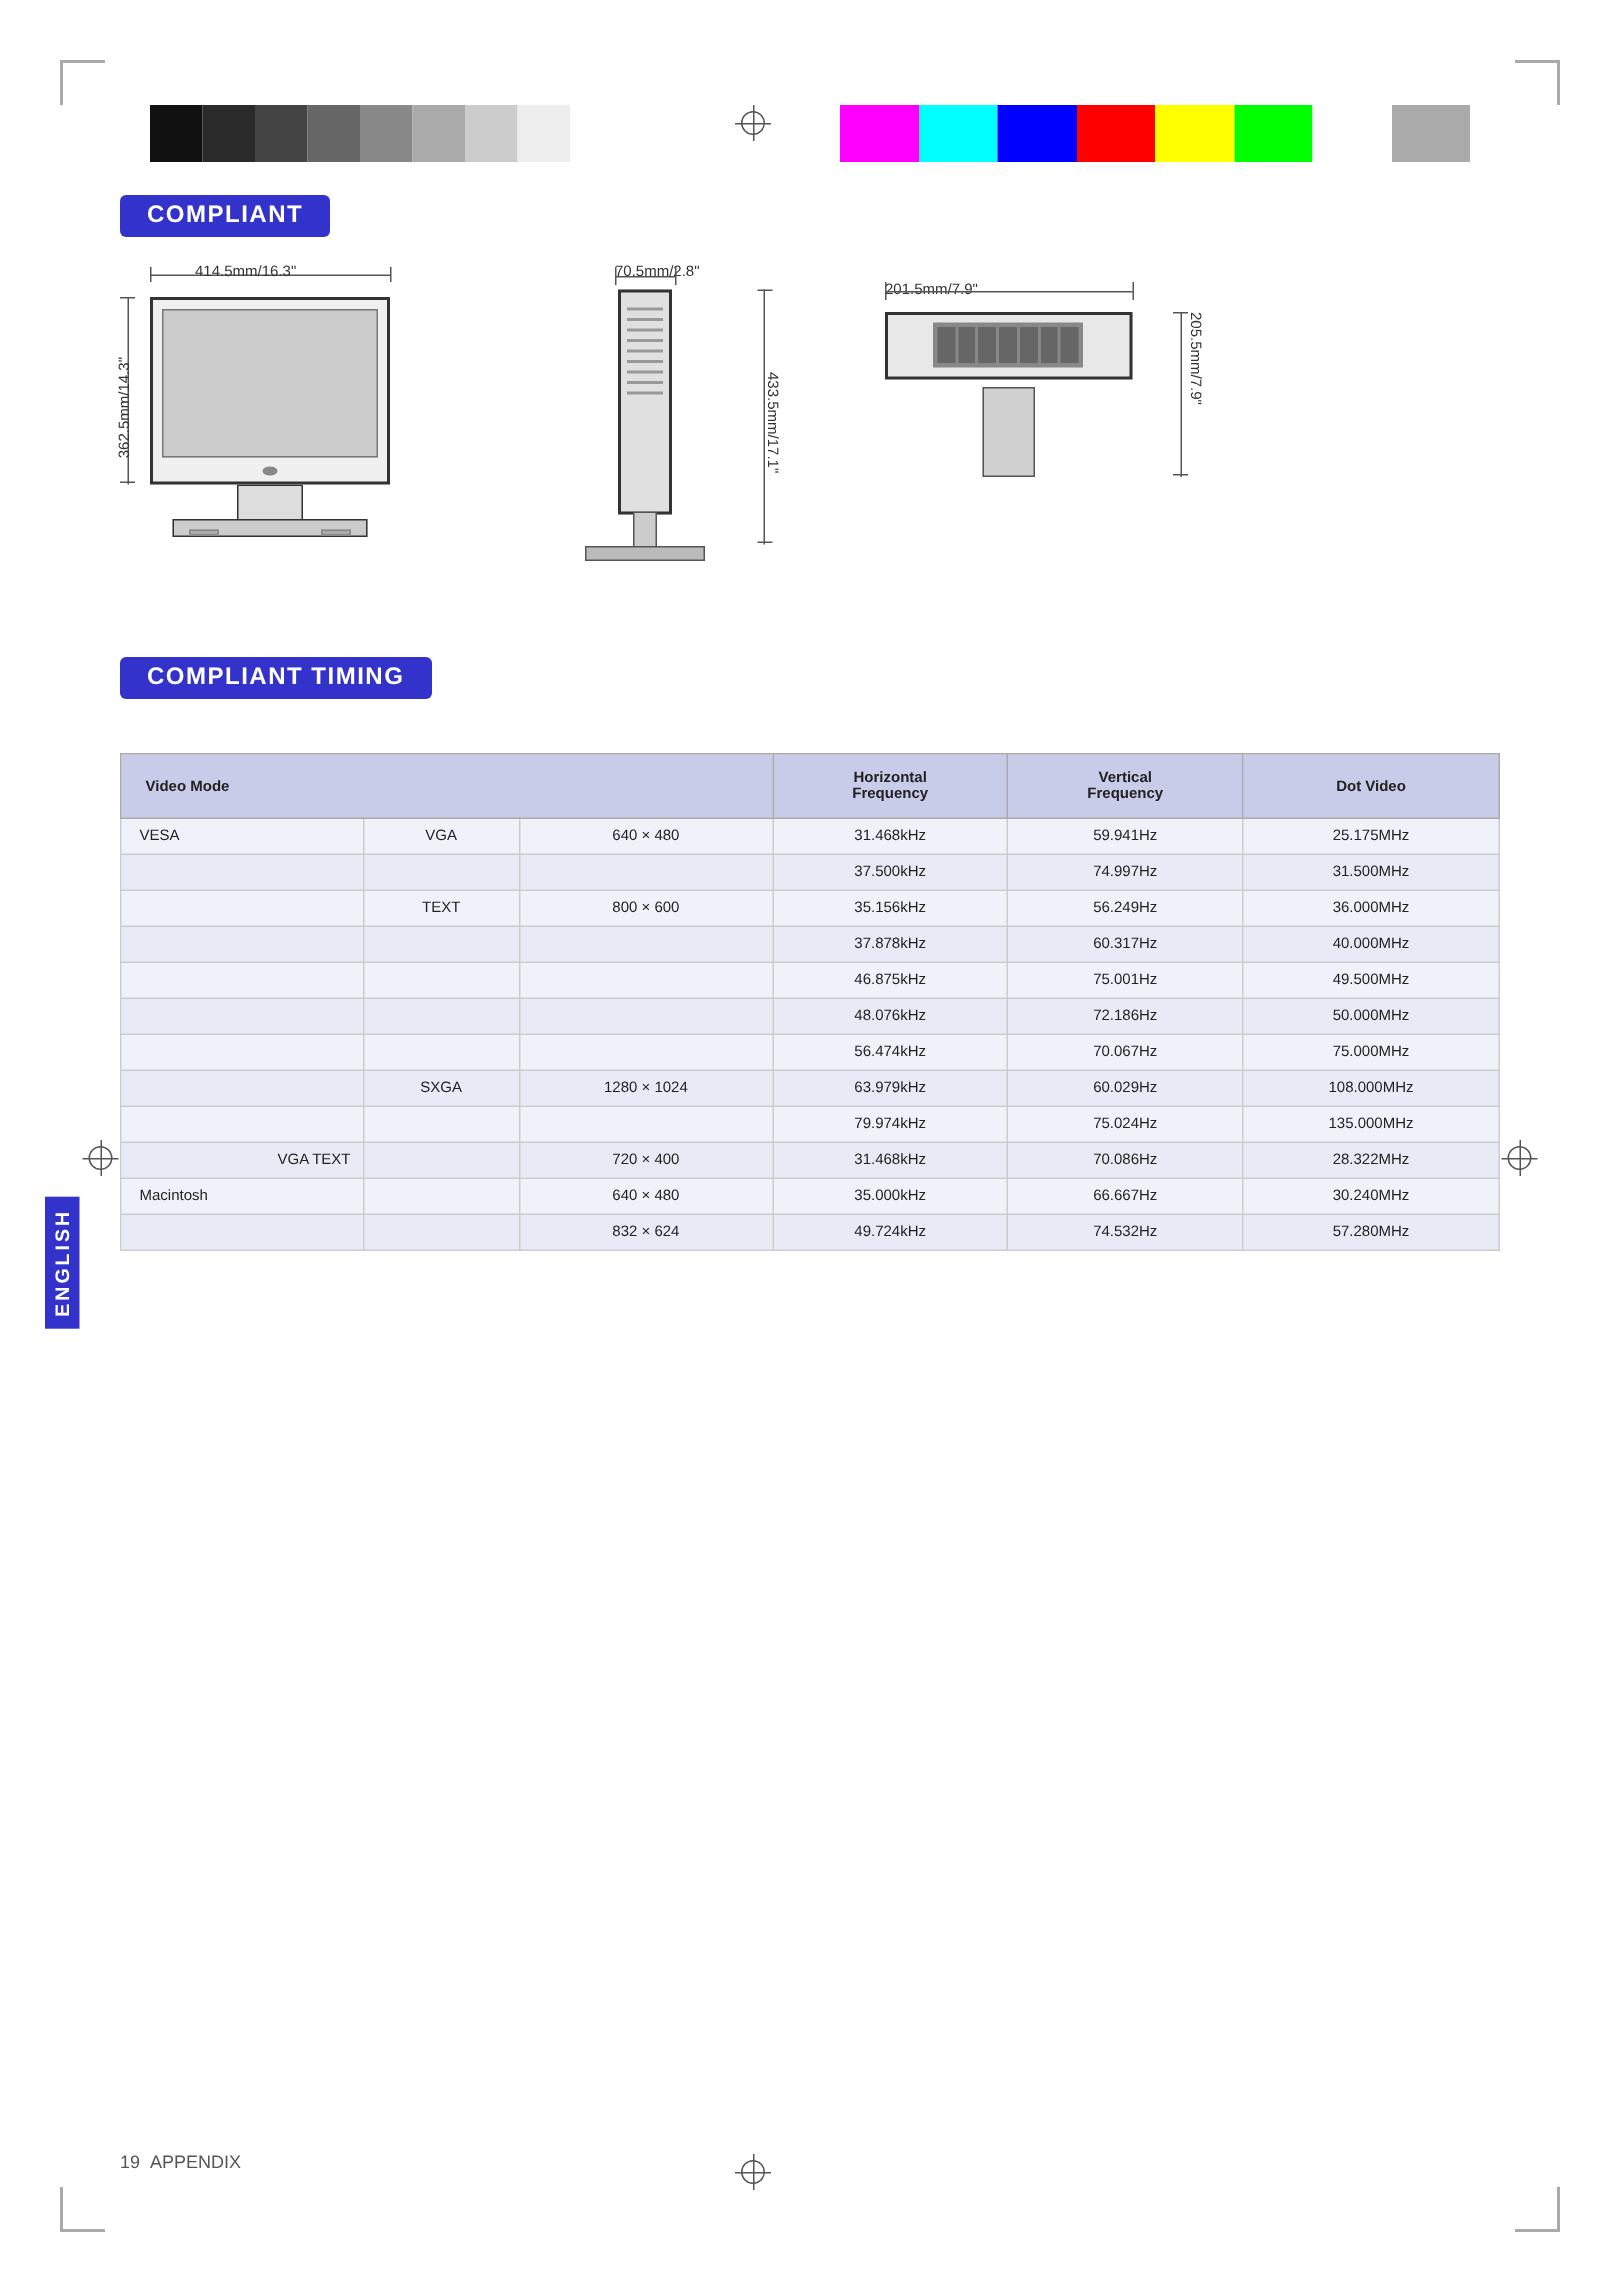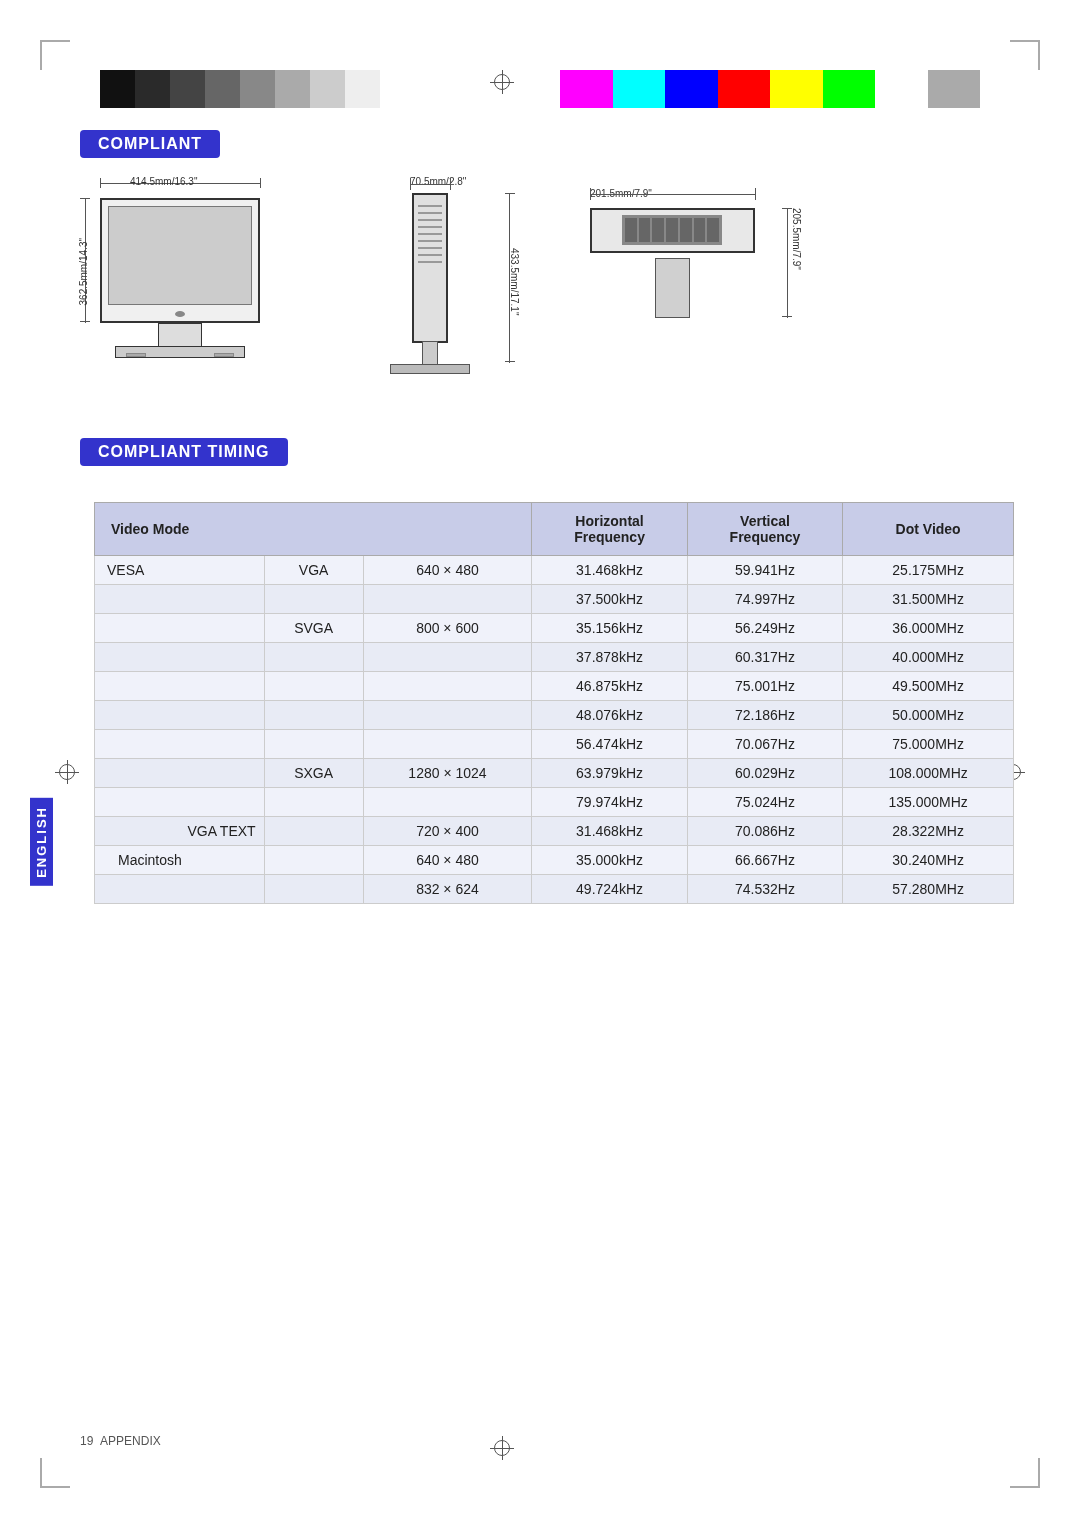--- a/index.html
+++ b/index.html
@@ -160,23 +160,22 @@
     
     .section2 {
       margin-top: 10px;
       position: relative;
     }
 
     
     .timing-table {
       width: 100%;
       border-collapse: collapse;
-      font-size: 14px;
+      font-size: 10px;
       margin-top: 16px;
-      margin-left: 14px;
     }
     .timing-table th {
       background: #c8cce8;
       padding: 10px 8px;
       text-align: center;
       font-weight: bold;
       border: 1px solid #aaa;
     }
     .timing-table td {
       padding: 6px 8px;
@@ -371,21 +370,21 @@
           <tr>
             <td style="text-align: left; padding-left: 12px;"></td>
             <td></td>
             <td></td>
             <td>37.500kHz</td>
             <td>74.997Hz</td>
             <td>31.500MHz</td>
           </tr>
           <tr>
             <td style="text-align: left; padding-left: 12px;"></td>
-            <td>SVGA</td>
+            <td>TEXT</td>
             <td>800 × 600</td>
             <td>35.156kHz</td>
             <td>56.249Hz</td>
             <td>36.000MHz</td>
           </tr>
           <tr>
             <td style="text-align: left; padding-left: 12px;"></td>
             <td></td>
             <td></td>
             <td>37.878kHz</td>
@@ -434,21 +433,21 @@
           </tr>
           <tr>
             <td style="text-align: right; padding-left: 12px;">VGA TEXT</td>
             <td></td>
             <td>720 × 400</td>
             <td>31.468kHz</td>
             <td>70.086Hz</td>
             <td>28.322MHz</td>
           </tr>
           <tr>
-            <td style="text-align: left; padding-left: 23px;">Macintosh</td>
+            <td style="text-align: left; padding-left: 12px;">Macintosh</td>
             <td></td>
             <td>640 × 480</td>
             <td>35.000kHz</td>
             <td>66.667Hz</td>
             <td>30.240MHz</td>
           </tr>
           <tr>
             <td style="text-align: left; padding-left: 12px;"></td>
             <td></td>
             <td>832 × 624</td>

